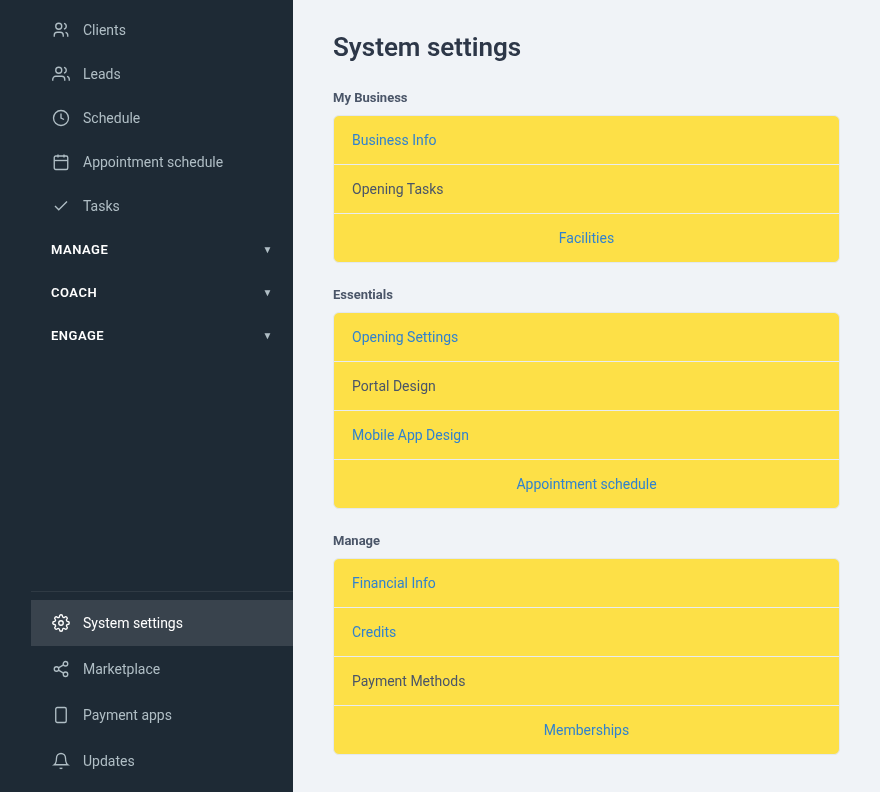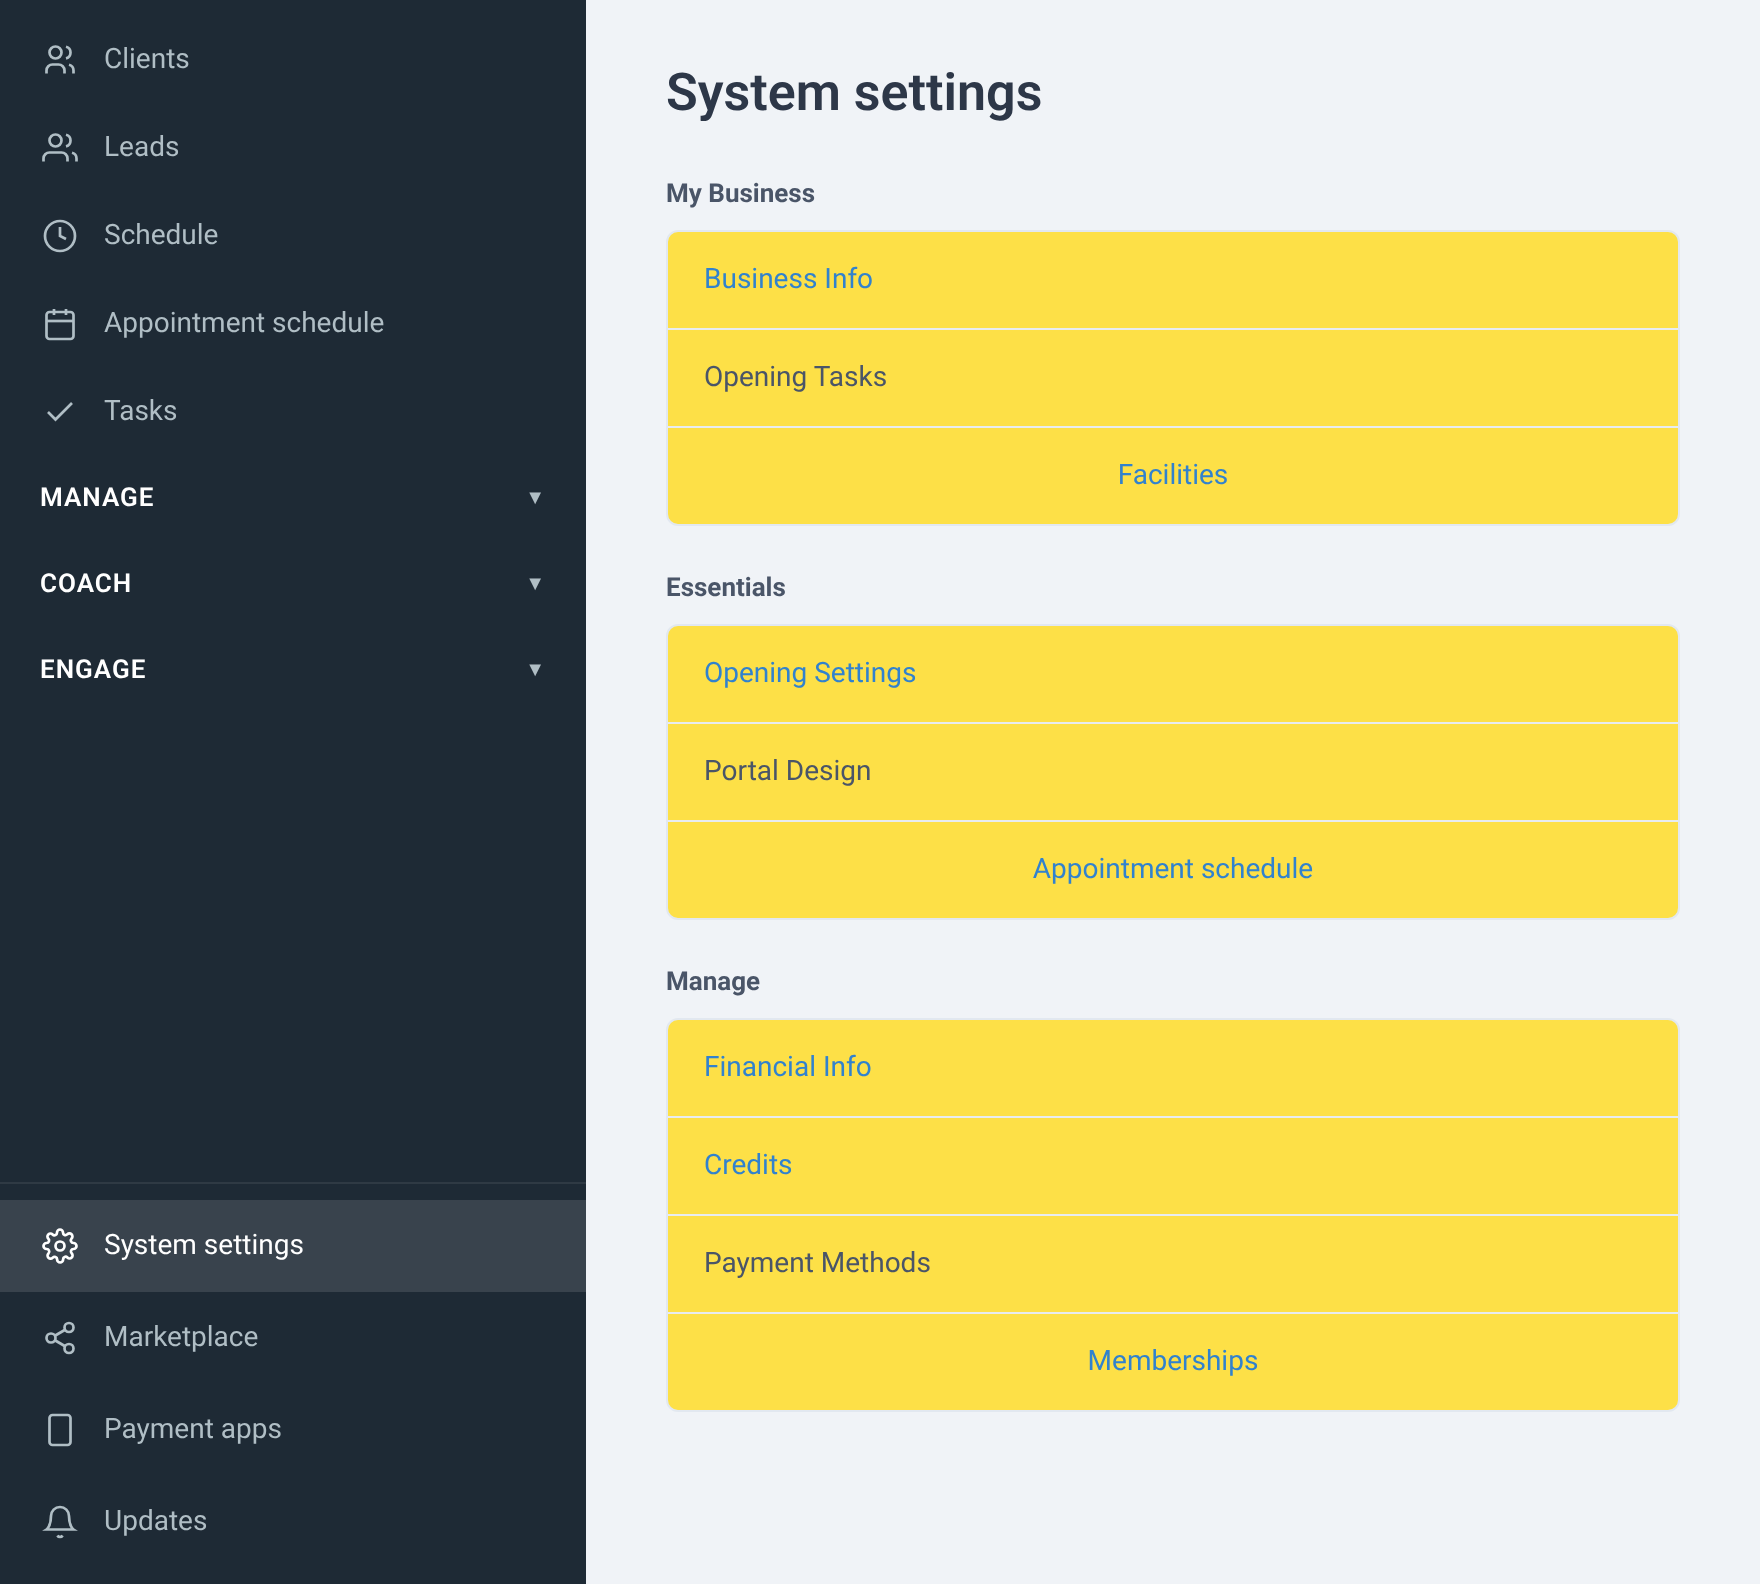--- a/index.html
+++ b/index.html
@@ -14,20 +14,21 @@
 
     
     .sidebar {
       width: 293px;
       min-width: 293px;
       background: #1e2a35;
       display: flex;
       flex-direction: column;
       height: 100%;
       overflow-y: auto;
+      padding-left: 31px;
     }
 
     .sidebar-nav {
       flex: 1;
       padding-top: 8px;
     }
 
     .sidebar-item {
       display: flex;
       align-items: center;
@@ -299,20 +300,23 @@
   <div>
     <div class="section-label">Essentials</div>
     <div class="settings-card">
       <div class="settings-item">
         <span class="settings-item-text">Opening Settings</span>
       </div>
       <div class="settings-item">
         <span class="settings-item-text grey">Portal Design</span>
       </div>
       <div class="settings-item">
+        <span class="settings-item-text">Mobile App Design</span>
+      </div>
+      <div class="settings-item">
         <span class="settings-item-text">Appointment schedule</span>
       </div>
     </div>
   </div>
 
   <div>
     <div class="section-label">Manage</div>
     <div class="settings-card">
       <div class="settings-item">
         <span class="settings-item-text">Financial Info</span>

